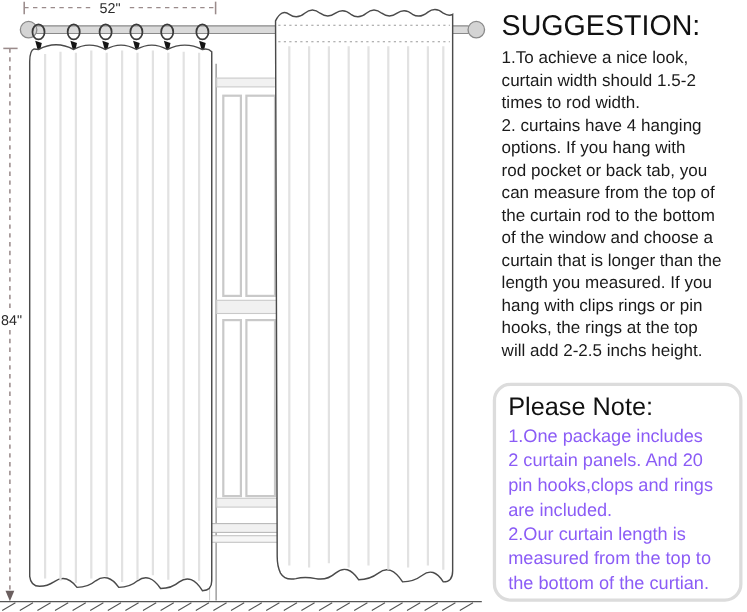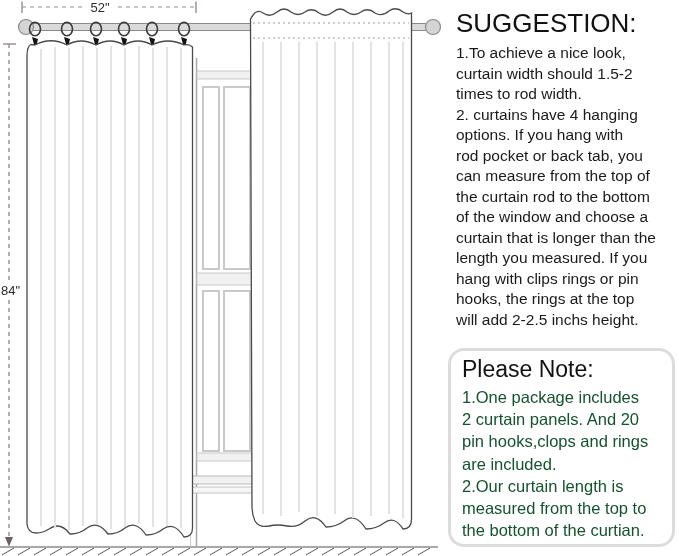--- a/index.html
+++ b/index.html
@@ -16,21 +16,21 @@
   .suggestion-body {
     font-size:15.5px; line-height:20.5px; margin:0; white-space:pre-line; color:#1a1a1a;
   }
   .note-box {
     position:absolute; left:448px; top:348px; width:227px; height:199px;
     box-sizing:border-box; border:3px solid #dcdcdc; border-radius:16px;
     padding:3px 6px 20px 11px; background:#ffffff;
   }
   .note-title { font-size:23px; font-weight:normal; margin:2px 0 3px 0; color:#111; }
   .note-body {
-    font-size:16.5px; line-height:22.2px; margin:0; white-space:pre-line; color:#14532d;
+    font-size:16.5px; line-height:22.2px; margin:0; white-space:pre-line; color:#8b5cf6;
   }
   .dim-label {
     font-size:13px; fill:#2b2b2b;
   }
 </style>
 </head>
 <body>
 
 <div class="canvas">
 

